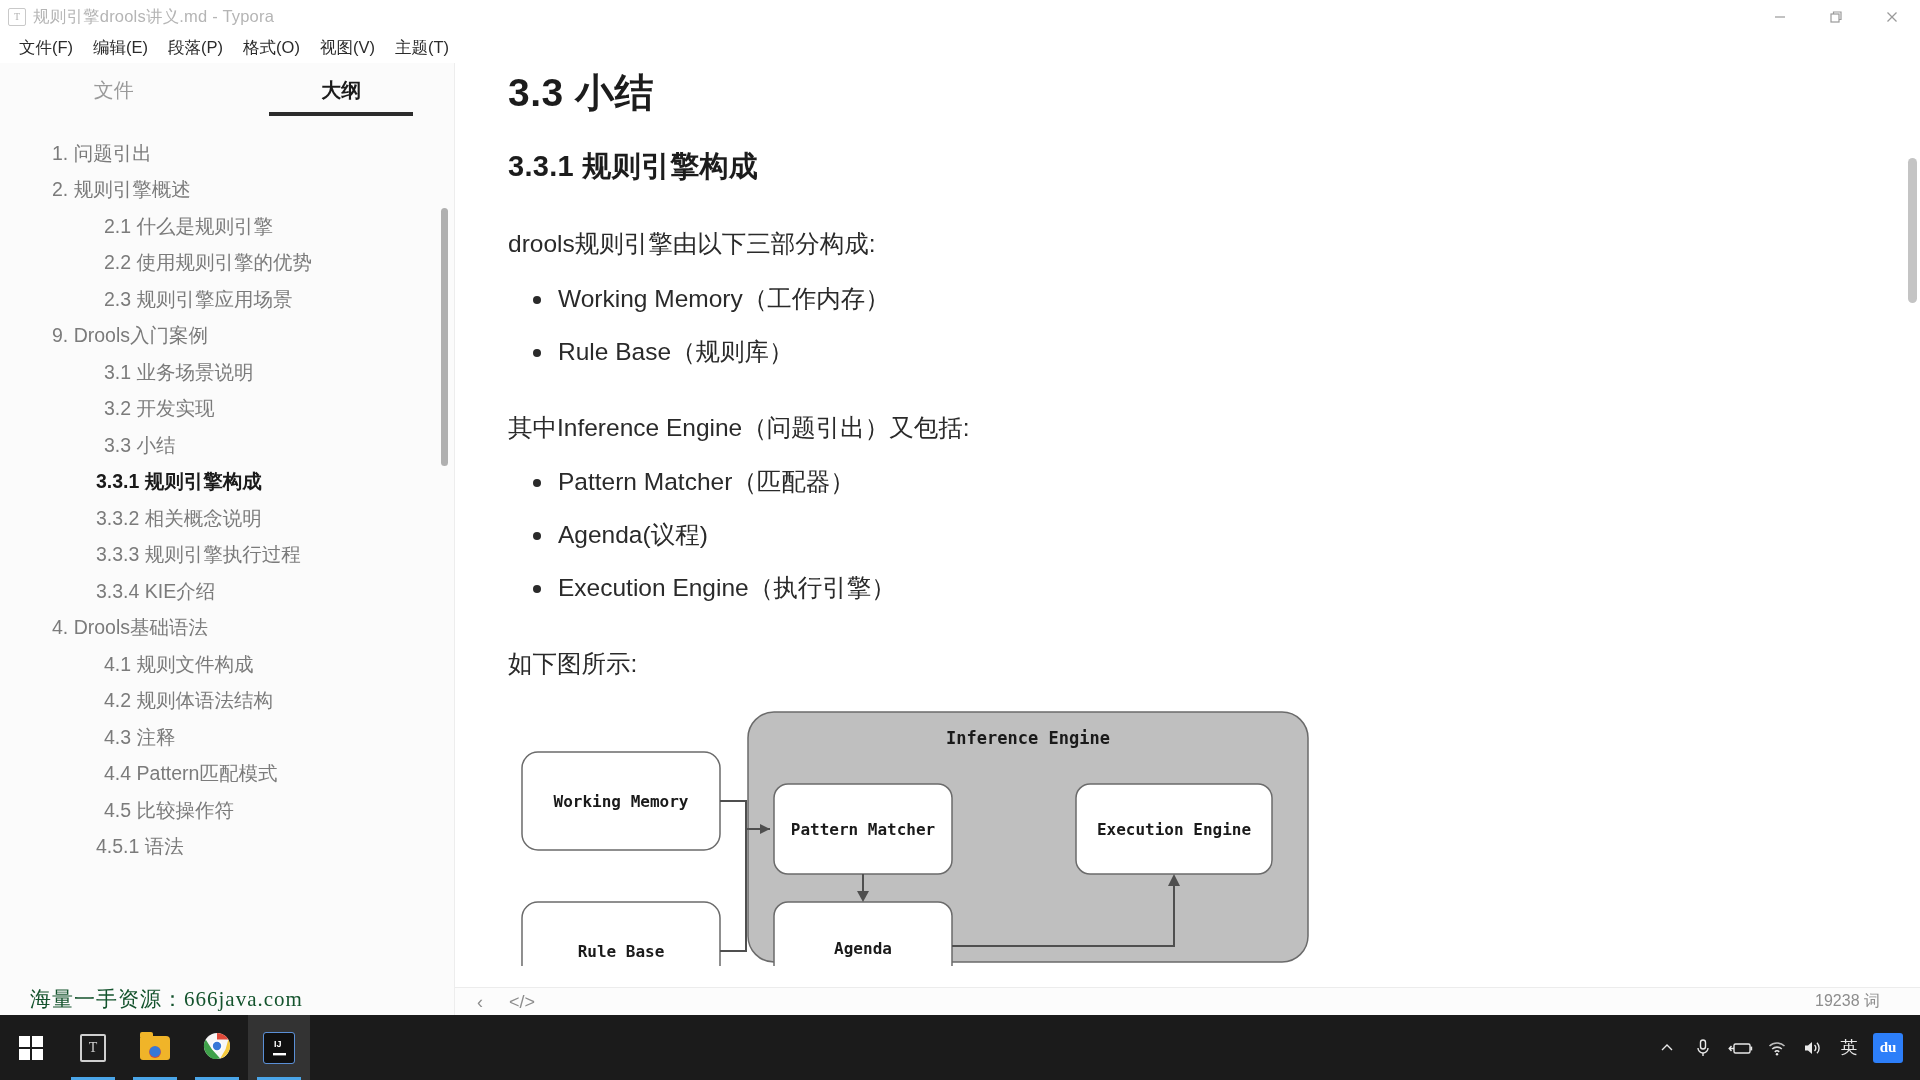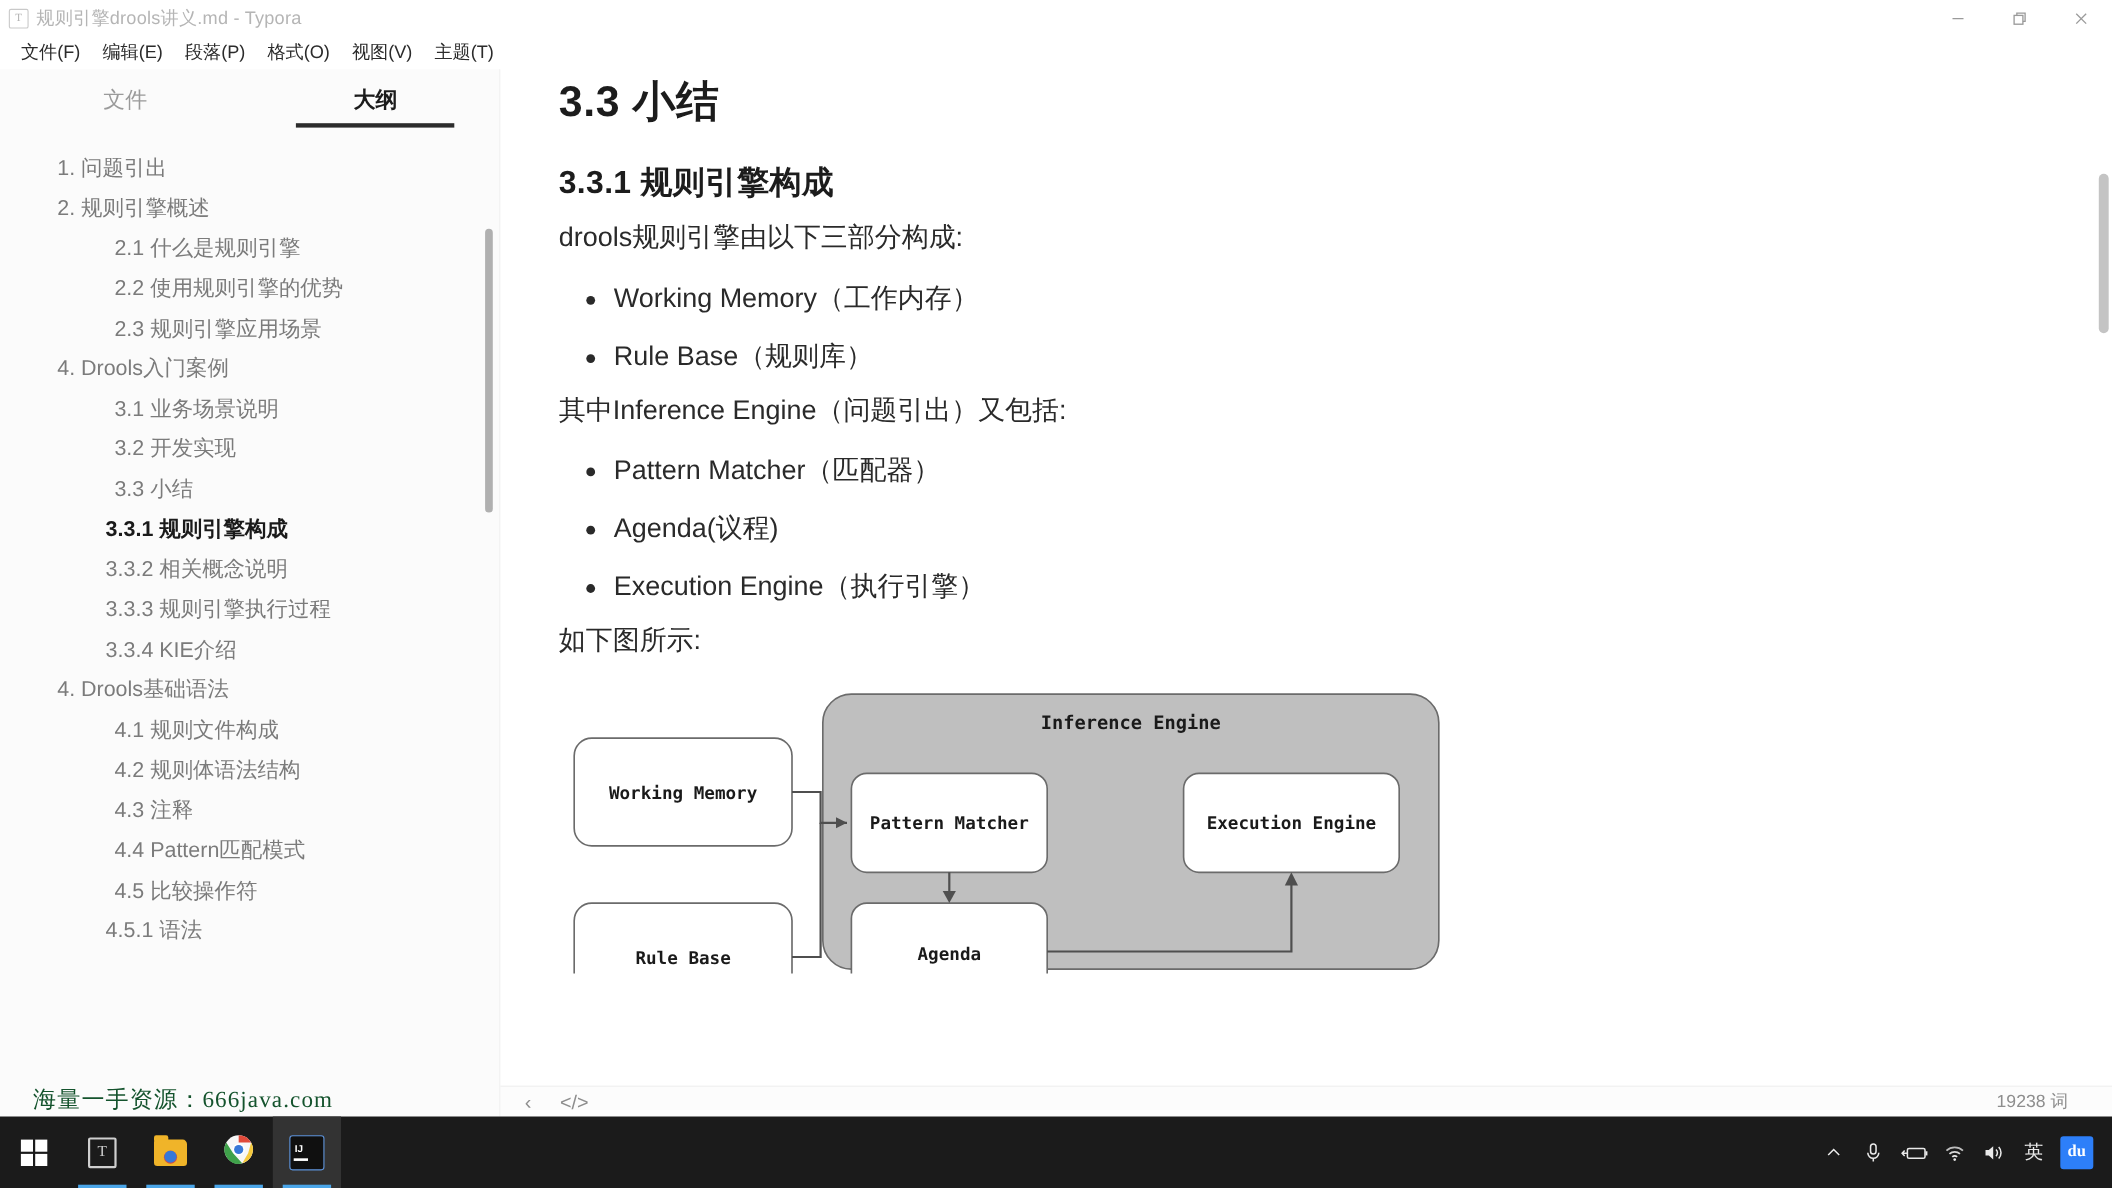--- a/index.html
+++ b/index.html
@@ -92,21 +92,21 @@
   .doc { padding:30px 0 0 53px; width:1400px; }
   .h2 {
     font-size:39px; font-weight:bold; color:#1c1c1c; line-height:1.25;
     margin-top:6px; letter-spacing:.5px;
   }
   .h3 {
     font-size:29px; font-weight:bold; color:#1c1c1c; line-height:1.25;
     margin-top:30px; letter-spacing:.3px;
   }
   .p {
-    font-size:24.5px; color:#2a2a2a; line-height:1.45; margin-top:15px;
+    font-size:24.5px; color:#2a2a2a; line-height:1.45; margin-top:42px;
   }
   ul.bullets { list-style:none; margin-top:18px; }
   ul.bullets li {
     font-size:24.5px; color:#2a2a2a; line-height:1.35;
     padding-left:50px; position:relative; margin-top:20px;
   }
   ul.bullets li::before {
     content:""; position:absolute; left:25px; top:14px;
     width:8px; height:8px; border-radius:50%; background:#2a2a2a;
   }
@@ -188,21 +188,21 @@
     content:""; position:absolute; top:-4px; left:0; width:13px; height:5px;
     background:#f0b429; border-radius:2px 2px 0 0;
   }
   .folder::after {
     content:""; position:absolute; bottom:2px; left:50%; transform:translateX(-50%);
     width:12px; height:12px; border-radius:50%;
     background:radial-gradient(circle at 50% 45%, #3778d8 0 5px, #d84b3a 6px 12px);
   }
   .ij-box {
     width:30px; height:30px; background:#101010; border-radius:2px;
-    display:flex; align-items:center; justify-content:flex-start;
+    display:flex; align-items:center; justify-content:flex-end;
     position:relative;
   }
 </style>
 </head>
 <body>
 
 <div id="app">
 
   <div class="titlebar">
     <div class="tb-icon">T</div>
@@ -243,21 +243,21 @@
       <div class="side-tab">文件</div>
       <div class="side-tab active">大纲</div>
     </div>
 
     <div class="outline" id="outline-list">
         <div class="ol-item ol-l1">1. 问题引出</div>
         <div class="ol-item ol-l1">2. 规则引擎概述</div>
         <div class="ol-item ol-l2">2.1 什么是规则引擎</div>
         <div class="ol-item ol-l2">2.2 使用规则引擎的优势</div>
         <div class="ol-item ol-l2">2.3 规则引擎应用场景</div>
-        <div class="ol-item ol-l1">4. Drools入门案例</div>
+        <div class="ol-item ol-l1">9. Drools入门案例</div>
         <div class="ol-item ol-l2">3.1 业务场景说明</div>
         <div class="ol-item ol-l2">3.2 开发实现</div>
         <div class="ol-item ol-l2">3.3 小结</div>
         <div class="ol-item ol-l3 cur">3.3.1 规则引擎构成</div>
         <div class="ol-item ol-l3">3.3.2 相关概念说明</div>
         <div class="ol-item ol-l3">3.3.3 规则引擎执行过程</div>
         <div class="ol-item ol-l3">3.3.4 KIE介绍</div>
         <div class="ol-item ol-l1">4. Drools基础语法</div>
         <div class="ol-item ol-l2">4.1 规则文件构成</div>
         <div class="ol-item ol-l2">4.2 规则体语法结构</div>

